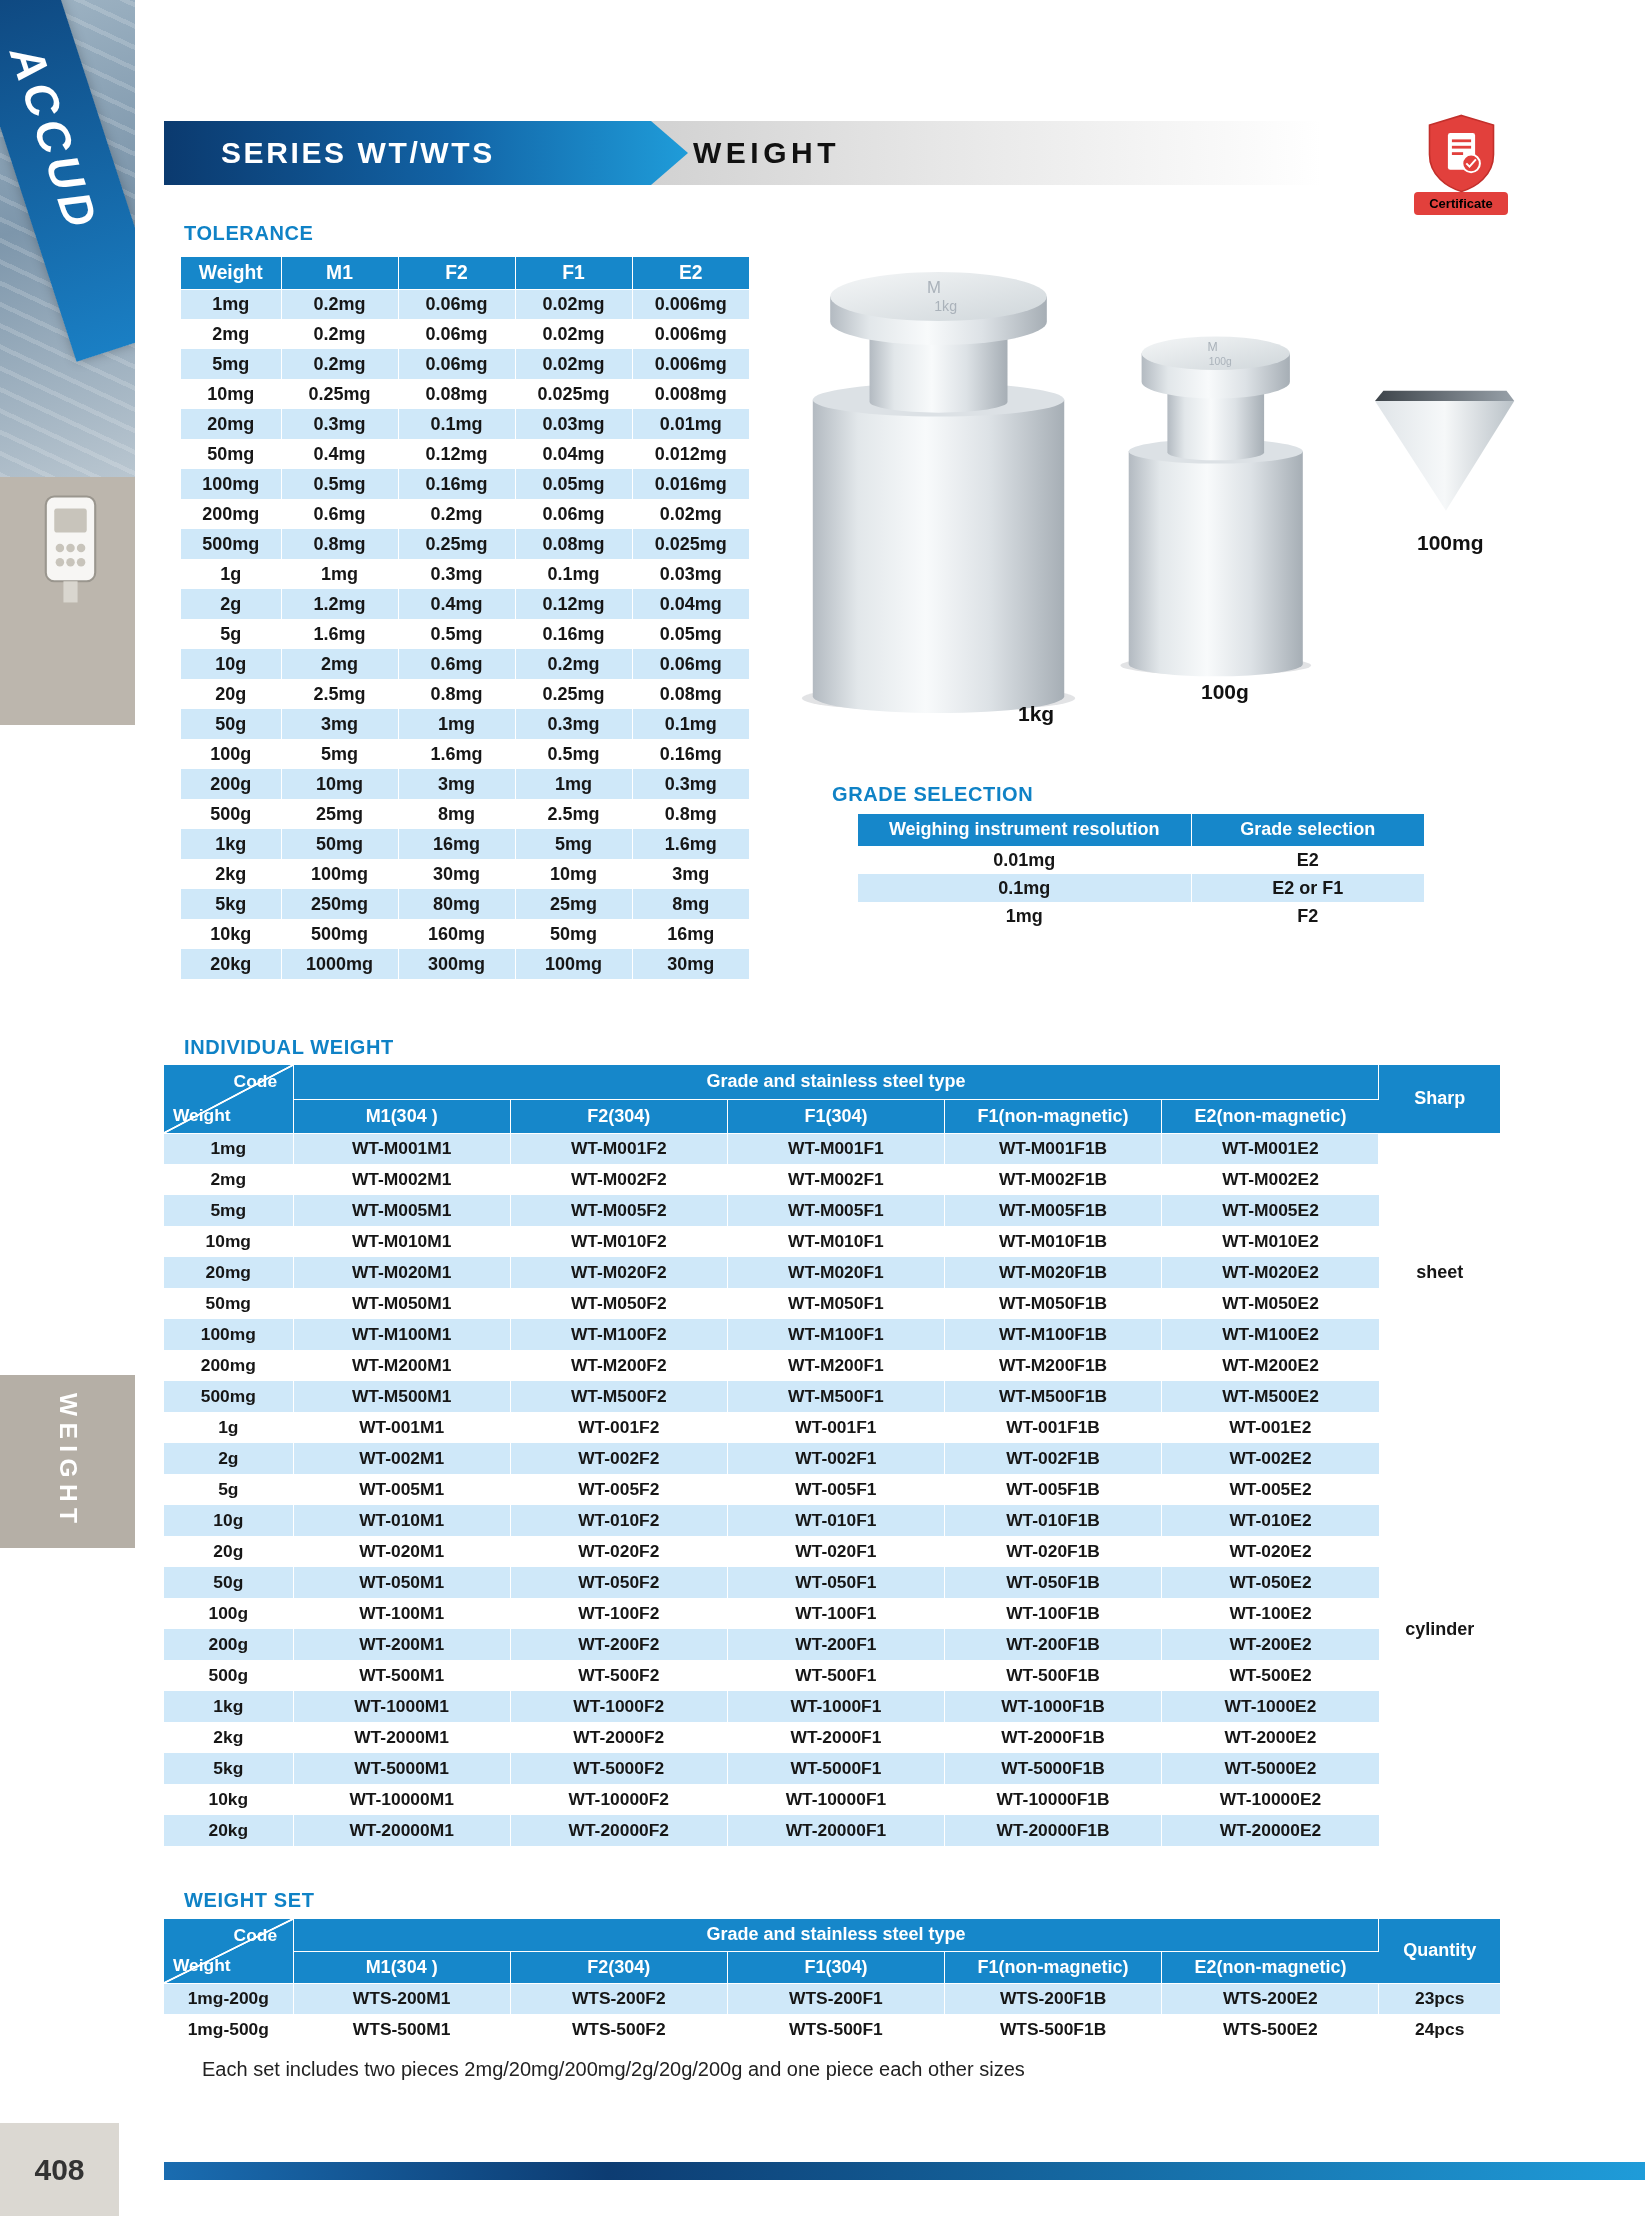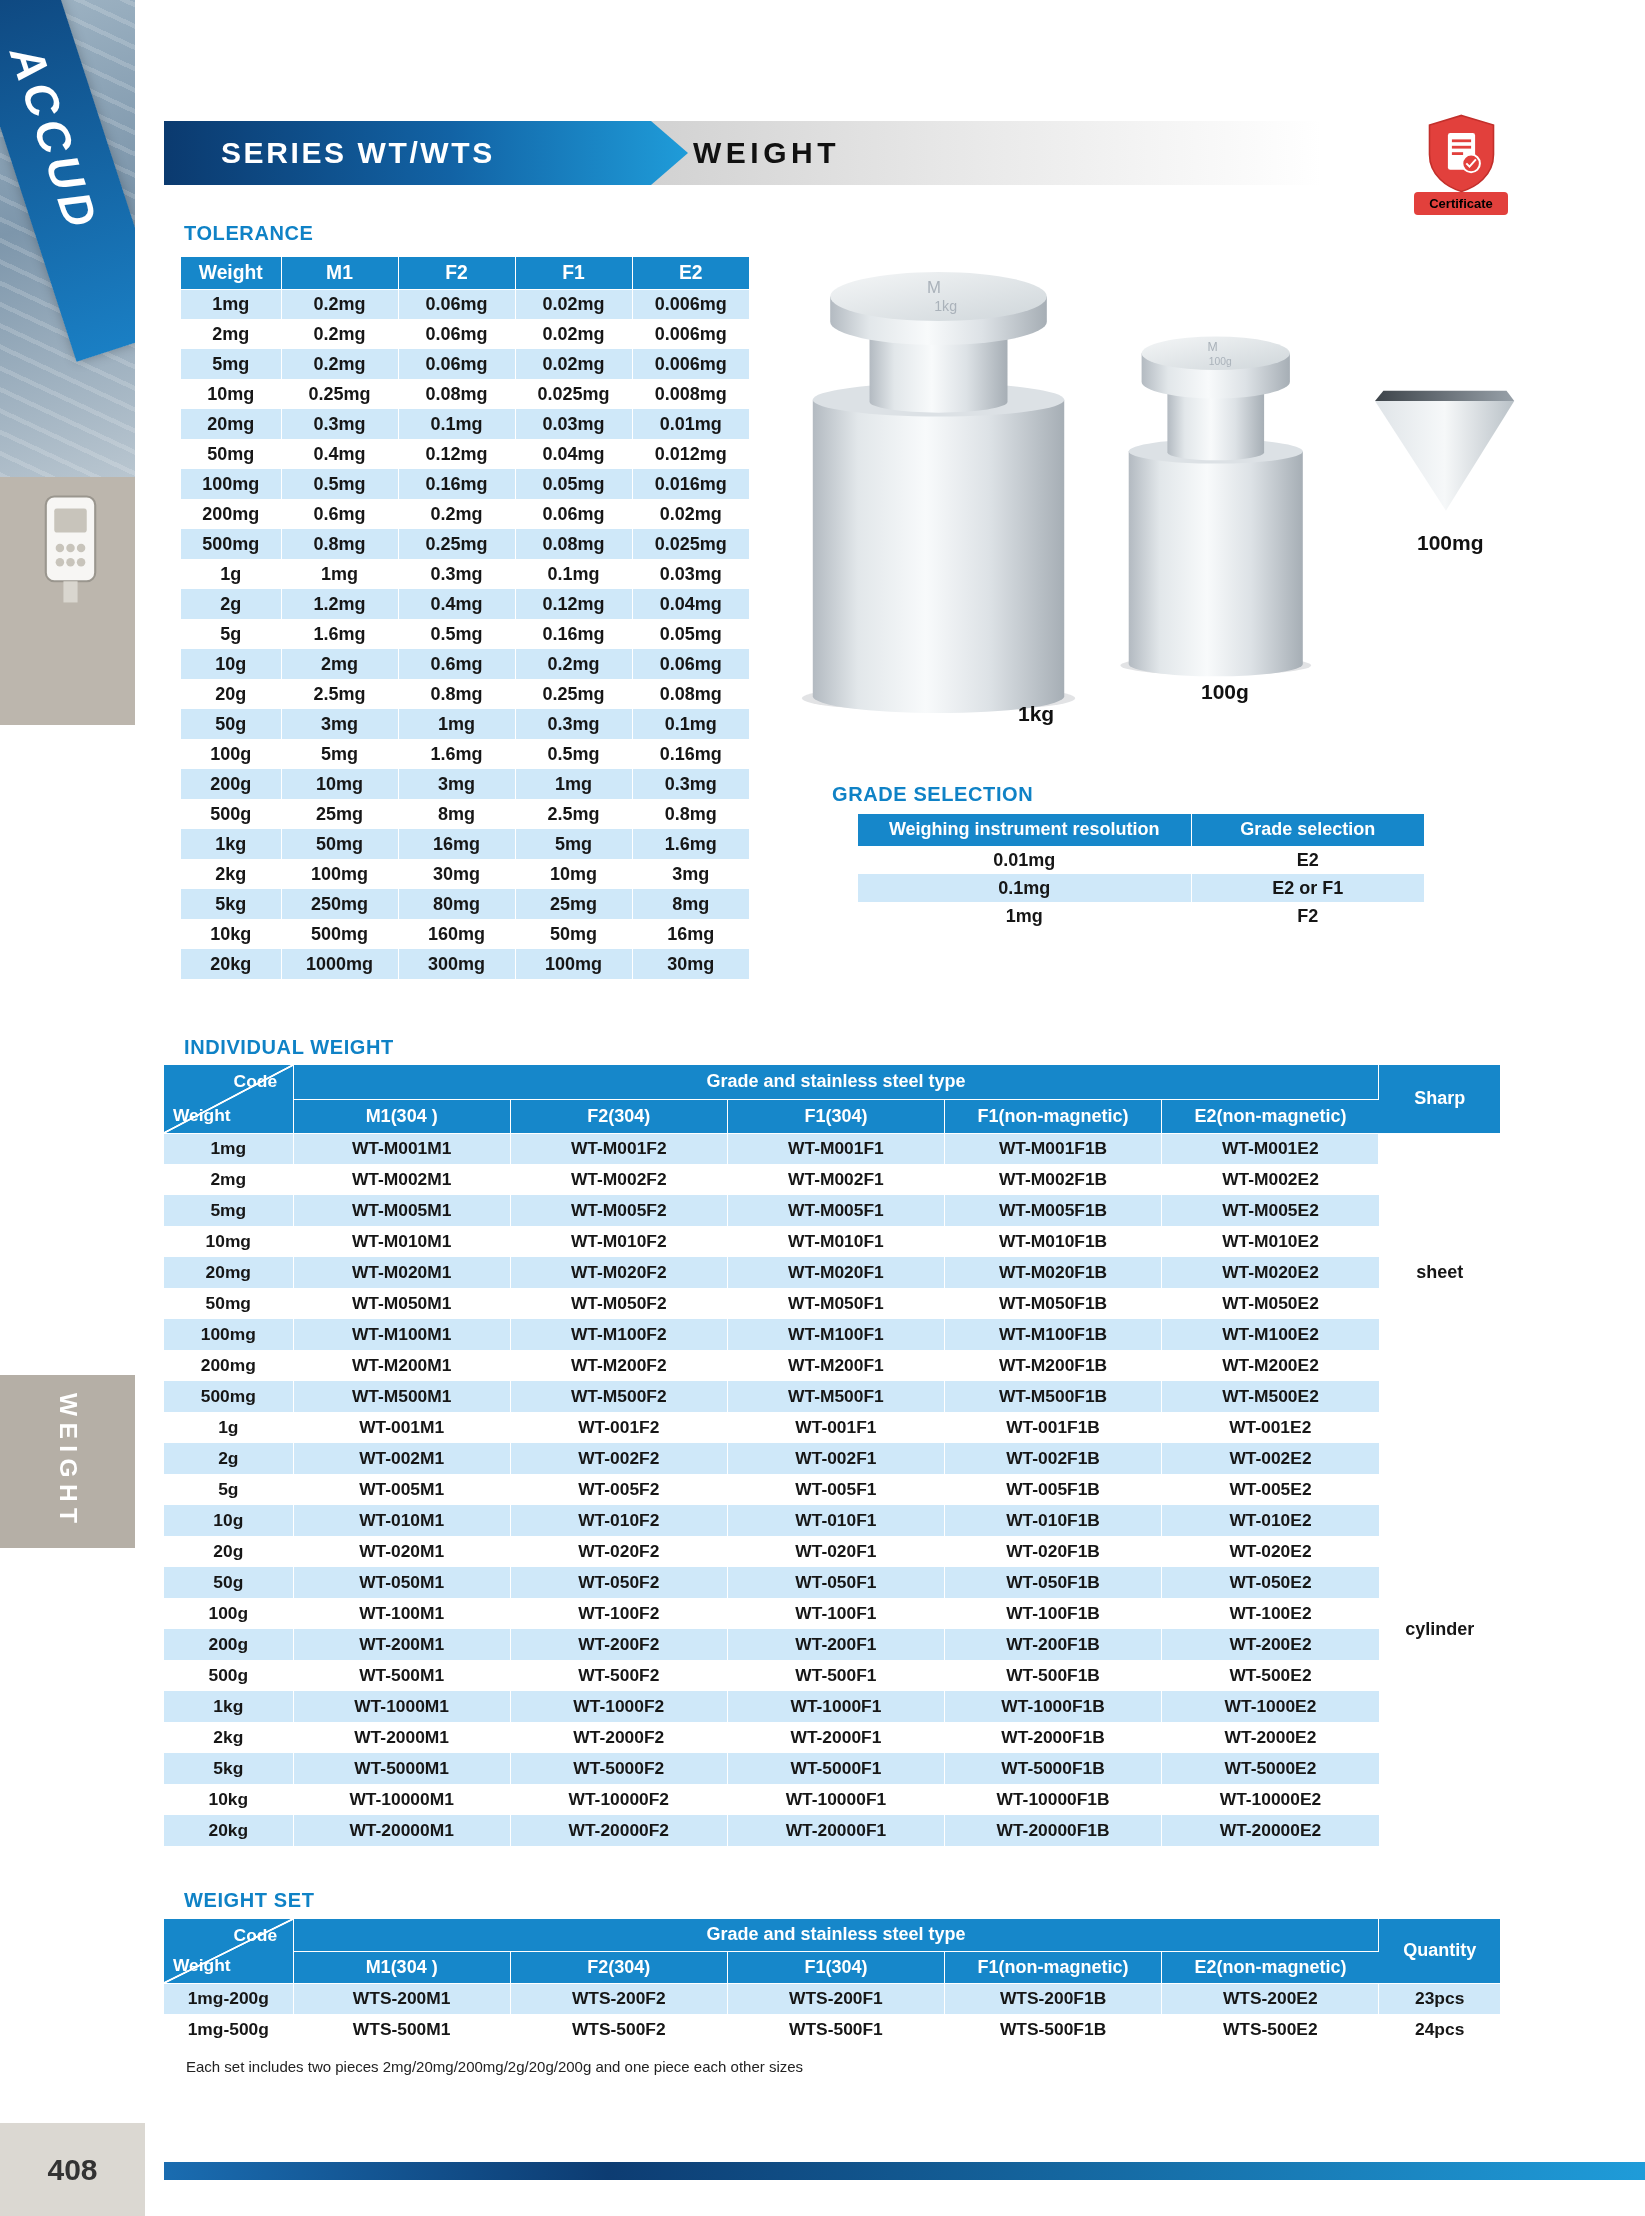--- a/index.html
+++ b/index.html
@@ -21,21 +21,21 @@
   .accud-ribbon { position:absolute; left:-164px; top:90px; width:438px; height:97px;
     transform:rotate(72deg);
     background:linear-gradient(90deg,#0d3f75,#1a7fc4);
     display:flex; align-items:center; justify-content:center; z-index:2;
     box-shadow:0 0 11.6px rgba(0,0,0,.25); }
   .accud-ribbon span { color:#fff; font-style:italic; font-weight:bold; font-size:46px; letter-spacing:5.2px; }
   .beige-strip { position:absolute; left:0; top:477px; width:135px; height:248px; background:#bcb6ad; }
   .weight-tab { position:absolute; left:0; top:1375px; width:135px; height:173px; background:#b5afa6;
     display:flex; align-items:center; justify-content:center; }
   .weight-tab span { writing-mode:vertical-rl; color:#fff; font-weight:bold; font-size:24.5px; letter-spacing:6.4px; }
-  .pageno-block { position:absolute; left:0; top:2123px; width:145px; height:94px; background:#dbd8d2;
+  .pageno-block { position:absolute; left:0; top:2123px; width:119px; height:94px; background:#dbd8d2;
     display:flex; align-items:center; justify-content:center; }
   .pageno-block span { font-size:30px; font-weight:bold; color:#333; }
 
   
   .page-header { position:absolute; left:164px; top:121px; width:1236px; height:64px; }
   .bar-gray { position:absolute; left:451px; right:0; top:0; bottom:0;
     background:linear-gradient(90deg,#cfcfcf 0%,#e6e6e6 40%,#ffffff 90%); }
   .bar-blue { position:absolute; left:0; top:0; width:524px; height:100%;
     background:linear-gradient(90deg,#0b3a6f 0%,#1263a5 55%,#1f9cd9 100%);
     clip-path:polygon(0 0, calc(100% - 37px) 0, 100% 50%, calc(100% - 37px) 100%, 0 100%);
@@ -50,21 +50,21 @@
   .badge-band { position:absolute; left:0; bottom:0; width:94px; height:23px; background:#e2403c;
     border-radius:3.9px; color:#000000; font-weight:bold; font-size:13px;
     display:flex; align-items:center; justify-content:center; z-index:1; }
 
   
   .section-title { position:absolute; color:#0f82c6; font-weight:bold; font-size:20px; letter-spacing:0.6px; }
   #t-tolerance  { left:184px; top:222px; }
   #t-grade      { left:832px; top:783px; }
   #t-individual { left:184px; top:1036px; }
   #t-weightset  { left:184px; top:1889px; }
-  .note { position:absolute; left:186px; top:2058px; font-size:15px; color:#222; }
+  .note { position:absolute; left:202px; top:2058px; font-size:20px; color:#222; }
 
   
   .tbl { border-collapse:collapse; table-layout:fixed; position:absolute; }
   .tbl th, .tbl td { text-align:center; vertical-align:middle; white-space:nowrap; overflow:hidden; padding:0; }
   .tbl thead th { background:var(--blue); color:#fff; font-weight:bold;
     border-right:1.3px solid #fff; border-bottom:1.3px solid #fff; }
   .tbl td { border-right:1.3px solid #fff; font-weight:bold; color:#161616; }
   .tbl tr > *:last-child { border-right:none; }
   .row-blue  td { background:var(--rowblue); }
   .row-white td { background:#fff; }

